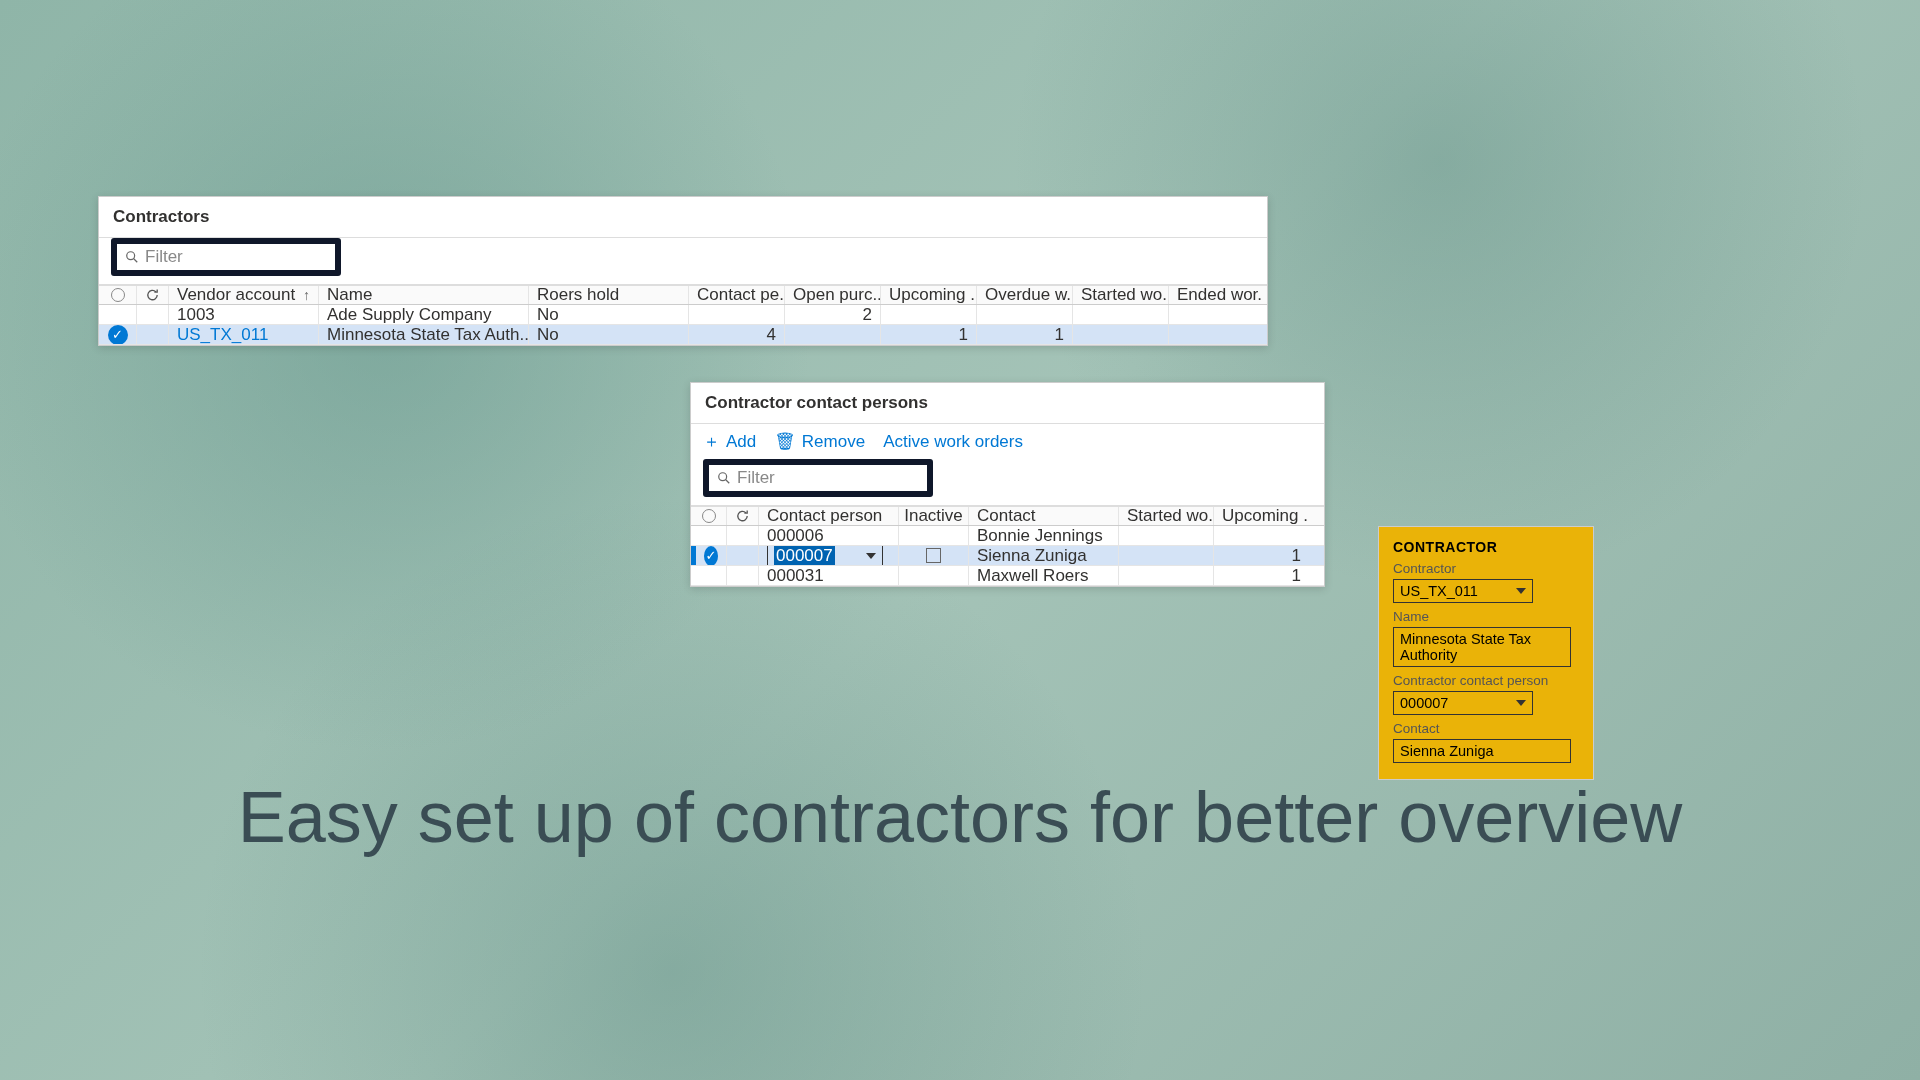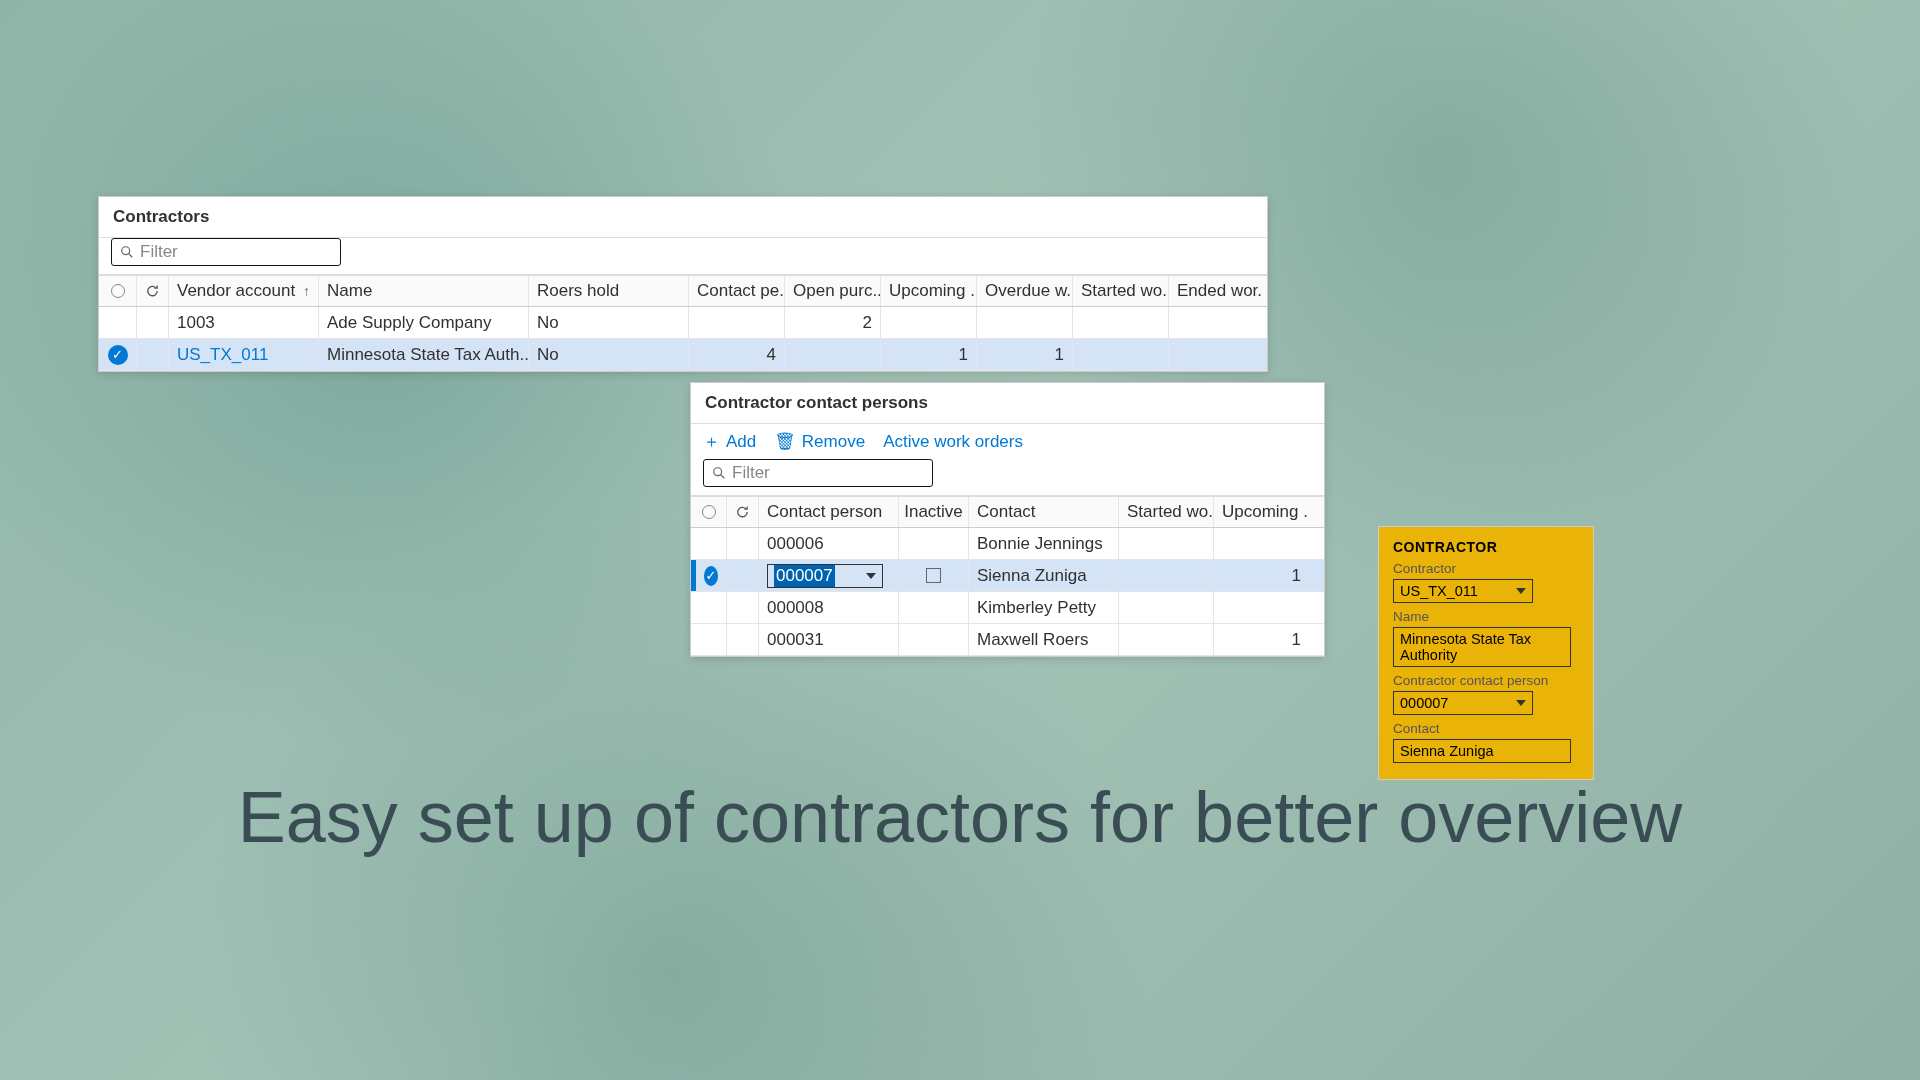--- a/index.html
+++ b/index.html
@@ -26,26 +26,26 @@
   .panel-title {
     font-weight: 600;
     padding: 10px 14px;
     border-bottom: 1px solid #ddd;
     font-size: 17px;
   }
   .toolbar { padding: 6px 12px; display:flex; gap:18px; align-items:center; }
   .toolbar .btn { color:#0078d4; cursor:pointer; display:flex; align-items:center; gap:6px; font-size:17px; }
   .filter-wrap { padding: 0 12px 8px 12px; }
   .filter-input {
-    display:flex; align-items:center; border:1px solid #0f172a; border-radius:3px;
+    display:flex; align-items:center; border:6px solid #0f172a; border-radius:3px;
     padding: 3px 8px; width: 230px; color:#666;
   }
   .filter-input svg { width:14px; height:14px; margin-right:6px; }
   .grid { border-top:1px solid #ddd; }
-  .grid-row { display:flex; border-bottom:1px solid #e5e5e5; height:32px; align-items:center; }
+  .grid-row { display:flex; border-bottom:1px solid #e5e5e5; height:20px; align-items:center; }
   .grid-hdr { background:#fafafa; font-weight:400; color:#323130; border-top:1px solid #ddd; border-bottom:1px solid #ccc; }
   .grid-cell { border-right:1px solid #e5e5e5; padding:0 8px; height:100%; display:flex; align-items:center; overflow:hidden; white-space:nowrap; text-overflow:ellipsis; font-size:17px;}
   .grid-cell.num { justify-content:flex-end; }
   .selmark { width:14px; height:14px; border:1.5px solid #888; border-radius:50%; }
   .checkmark { width:20px; height:20px; border-radius:50%; background:#0078d4; color:#fff; display:flex; align-items:center; justify-content:center; font-size:13px; }
   .selected-row { background:#d4e3f6; }
   .link { color:#0078d4; }
   .sort-arrow { margin-left:auto; color:#666; font-size:14px; }
   
   .c0{width:38px;justify-content:center;}
@@ -220,30 +220,20 @@
             <span class="sq"></span>
           </div>
           <div class="grid-cell d4">Sienna Zuniga</div>
           <div class="grid-cell d5 num"></div>
           <div class="grid-cell d6 num">1</div>
         </div>
         <div class="grid-row">
           <div style="width:5px"></div>
           <div class="grid-cell d0" style="width:31px"></div>
           <div class="grid-cell d1"></div>
-          <div class="grid-cell d2">000008</div>
-          <div class="grid-cell d3"></div>
-          <div class="grid-cell d4">Kimberley Petty</div>
-          <div class="grid-cell d5 num"></div>
-          <div class="grid-cell d6 num"></div>
-        </div>
-        <div class="grid-row">
-          <div style="width:5px"></div>
-          <div class="grid-cell d0" style="width:31px"></div>
-          <div class="grid-cell d1"></div>
           <div class="grid-cell d2">000031</div>
           <div class="grid-cell d3"></div>
           <div class="grid-cell d4">Maxwell Roers</div>
           <div class="grid-cell d5 num"></div>
           <div class="grid-cell d6 num">1</div>
         </div>
       </div>
   </div>
 </div>
 

